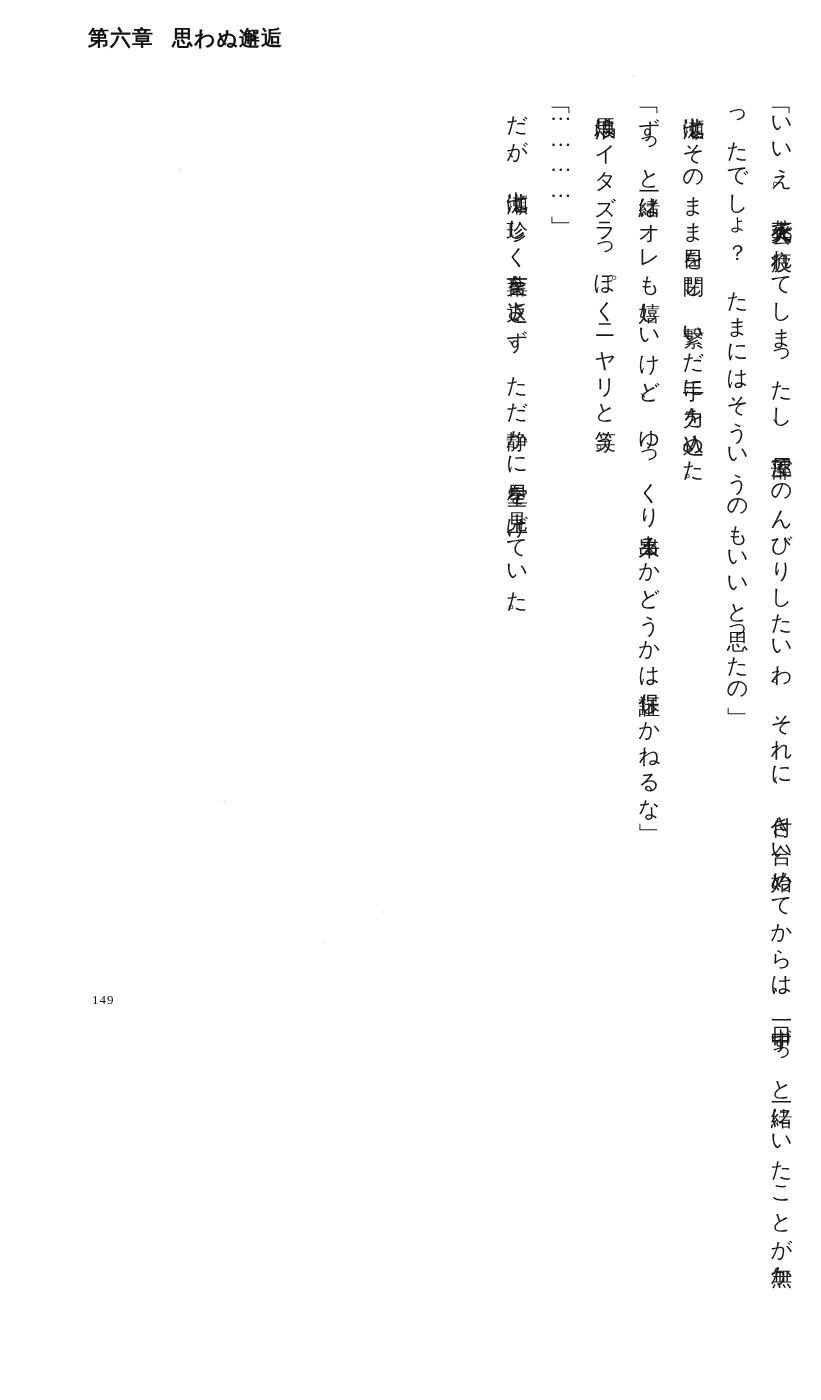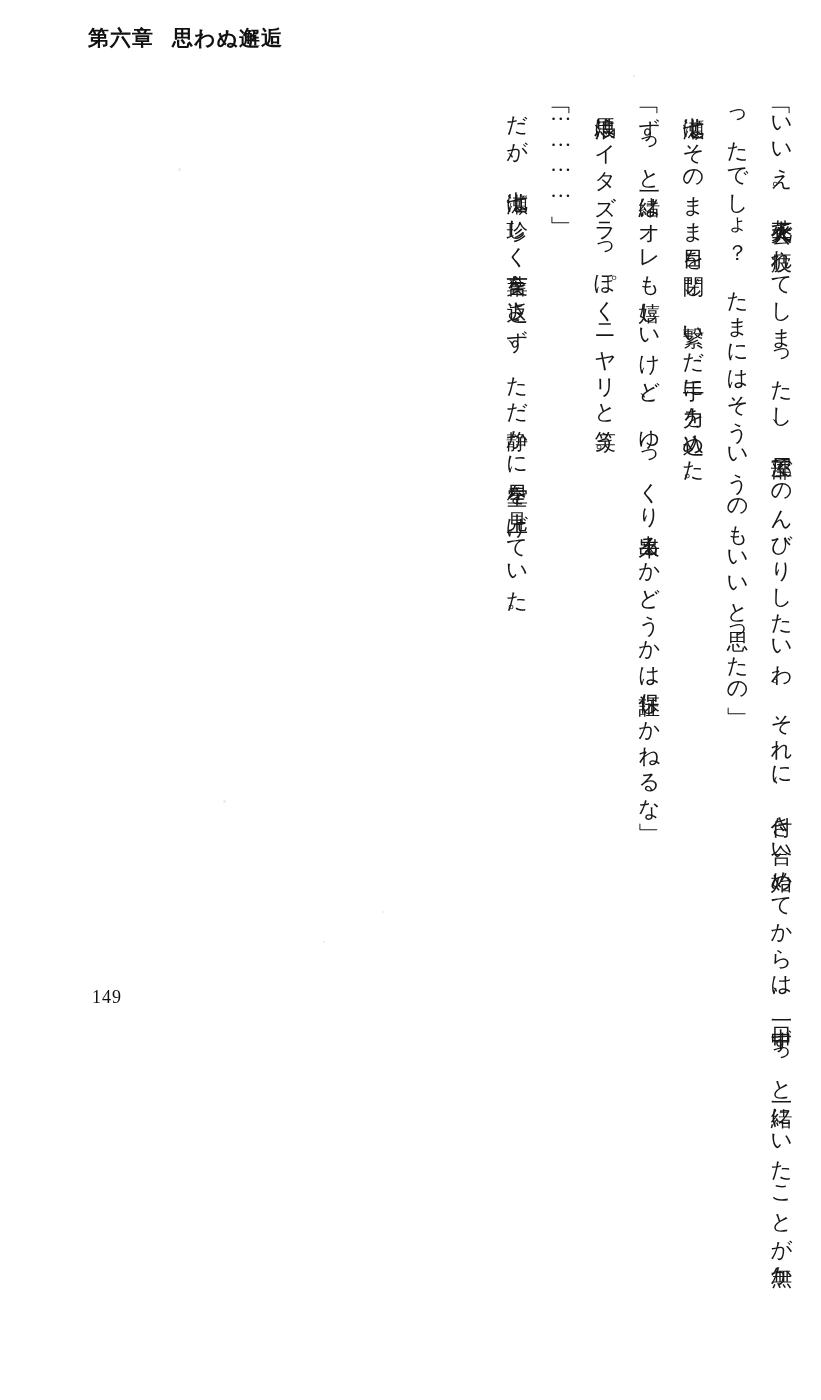--- a/index.html
+++ b/index.html
@@ -60,21 +60,21 @@
   
   .indent {
     padding-top: 22px;
   }
 
   
   .folio {
     position: absolute;
     left: 62px;
     bottom: 32px;
-    font-size: 18px;
+    font-size: 13px;
     letter-spacing: 1px;
     color: #111;
   }
 
   
   .speck {
     position: absolute;
     background: #d9d9d9;
     border-radius: 50%;
     opacity: .55;

